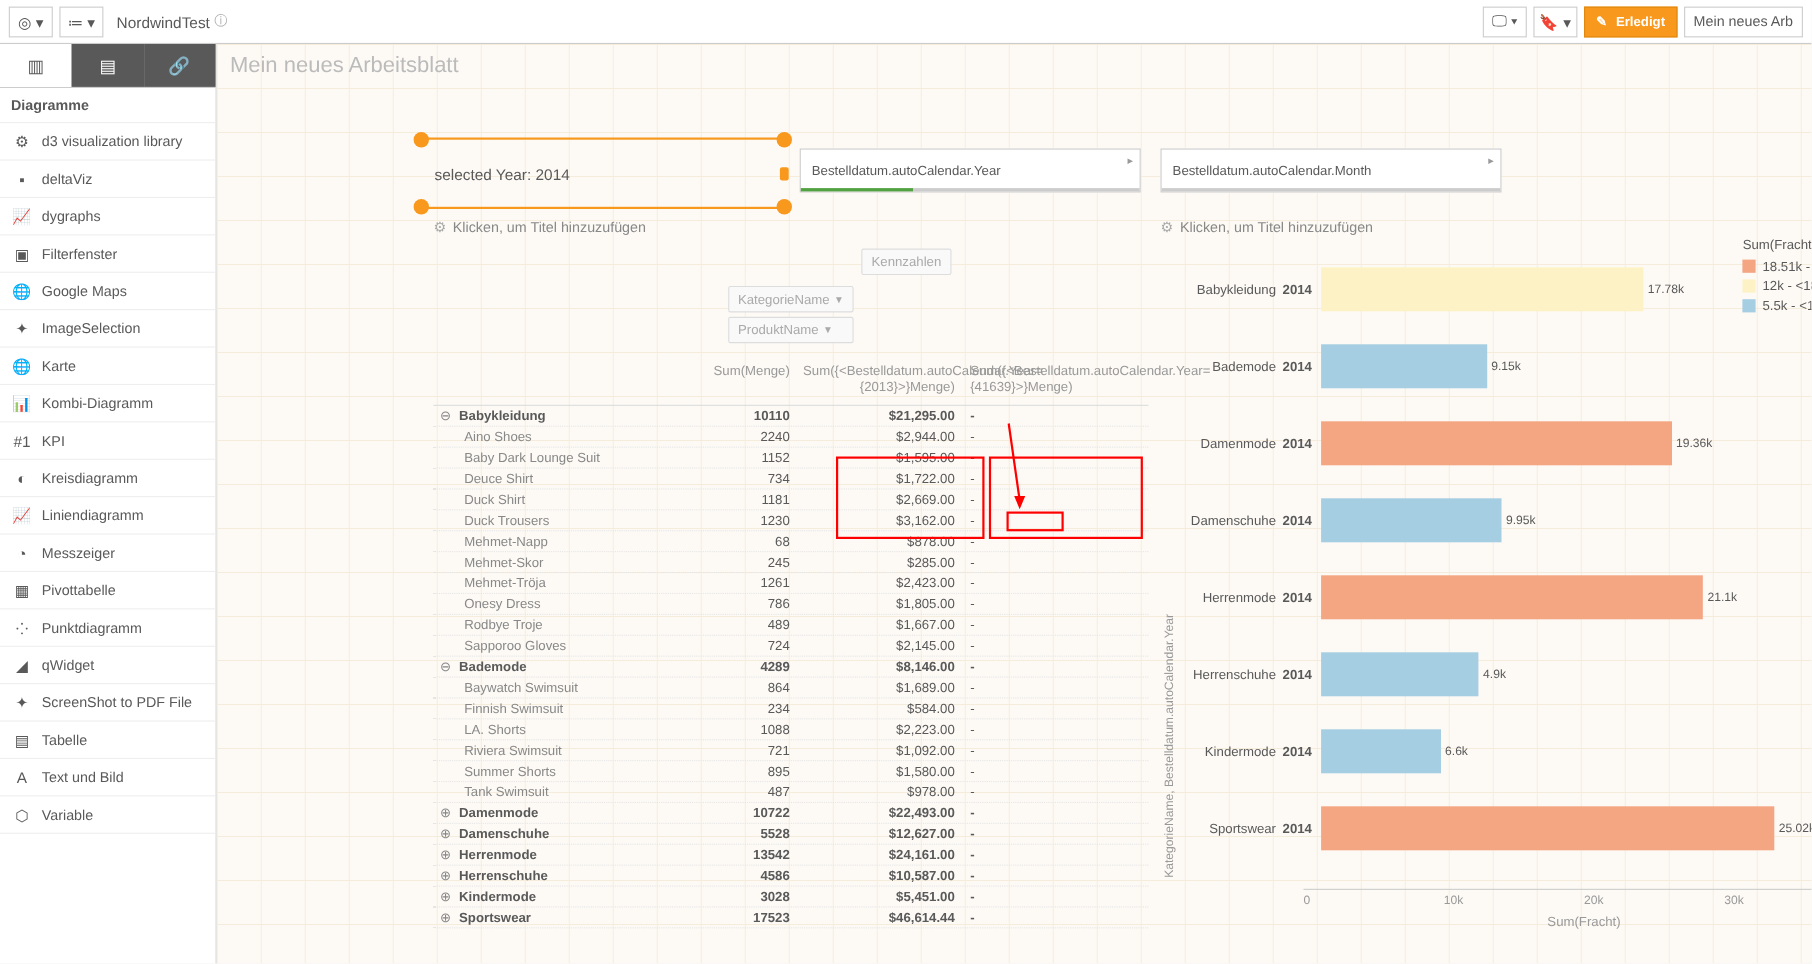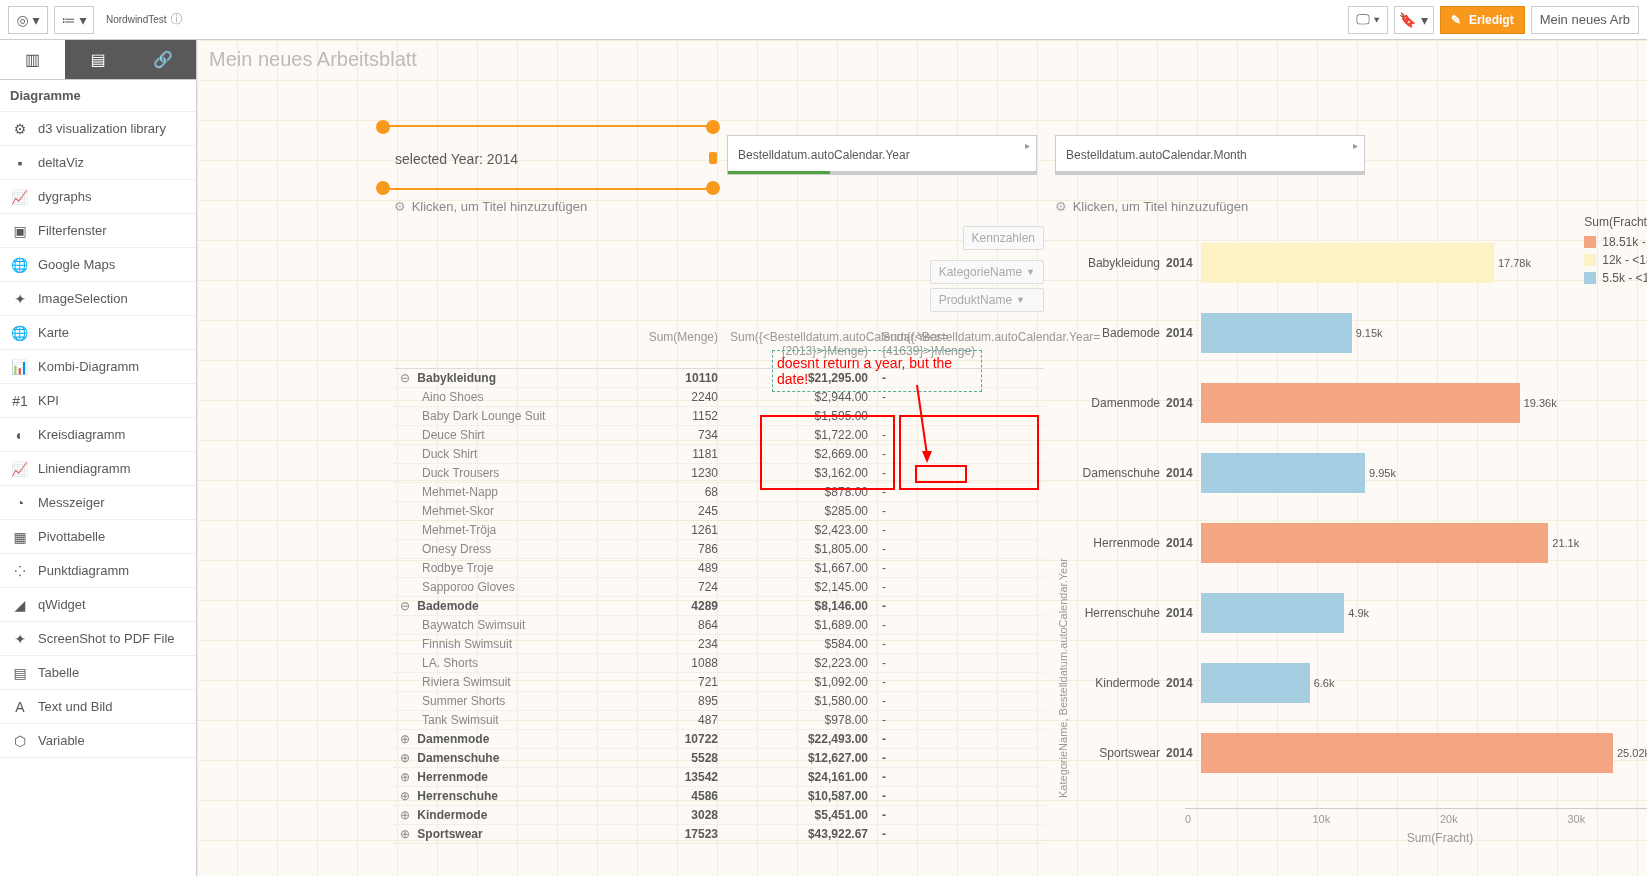--- a/index.html
+++ b/index.html
@@ -1,21 +1,21 @@
 <!DOCTYPE html>
 <html><head>
 <meta charset="utf-8">
 <style>
 * { box-sizing: border-box; margin: 0; padding: 0; font-family: Arial, sans-serif; }
 body { background: #f5f5f5; font-size: 12px; color: #595959; overflow: hidden; width: 1647px; height: 876px; }
 
 
 .top-toolbar { height: 40px; background: #fff; border-bottom: 1px solid #ccc; display: flex; align-items: center; padding: 0 8px; position: relative; }
 .top-toolbar .btn-sq { width: 40px; height: 28px; border: 1px solid #ccc; background: #fff; display: flex; align-items: center; justify-content: center; margin-right: 6px; cursor: pointer; font-size: 14px; color: #595959; }
-.top-toolbar .app-title { font-size: 10px; color: #595959; margin-left: 6px; }
+.top-toolbar .app-title { font-size: 14px; color: #595959; margin-left: 6px; }
 .top-toolbar .info-icon { color: #aaa; margin-left: 4px; font-size: 12px; }
 .top-toolbar .right-group { margin-left: auto; display: flex; align-items: center; }
 .btn-done { background: #f8981c; color: #fff; border: 1px solid #e08810; height: 28px; padding: 0 10px; font-weight: bold; display: flex; align-items: center; cursor: pointer; margin-right: 6px; }
 .btn-done .edit-icon { margin-right: 8px; }
 .sheet-tab { height: 28px; border: 1px solid #ccc; background: #fff; padding: 0 8px; display: flex; align-items: center; font-size: 13px; }
 
 
 .main-wrap { display: flex; height: calc(100% - 40px); }
 .left-panel { width: 197px; background: #fff; border-right: 1px solid #ccc; display: flex; flex-direction: column; }
 .left-tabs { display: flex; height: 40px; border-bottom: 1px solid #ccc; }
@@ -51,21 +51,21 @@
 
 .filter-pane { position: absolute; top: 95px; height: 40px; border: 1px solid #ccc; background: #fff; display: flex; align-items: center; padding: 0 10px; cursor: pointer; }
 .filter-pane .arrow { position: absolute; right: 6px; top: 4px; font-size: 10px; color: #999; }
 .filter-pane .green-bar { position: absolute; bottom: 0; left: 0; height: 3px; background: #52a242; }
 .filter-pane .gray-bar { position: absolute; bottom: 0; right: 0; height: 3px; background: #ccc; }
 .fp1 { left: 530px; width: 310px; }
 .fp2 { left: 858px; width: 310px; }
 
 
 .pivot-obj { position: absolute; top: 155px; left: 197px; width: 650px; height: 630px; background: transparent; }
-.pivot-controls { padding: 8px 0; display: flex; gap: 6px; flex-direction: column; align-items: flex-end; }
+.pivot-controls { padding: 8px 0; display: flex; gap: 6px; flex-direction: column; align-items: center; }
 .pivot-controls .measures-btn { margin-left: 210px; }
 .sel-btn { border: 1px solid #ddd; background: #f9f9f9; color: #aaa; padding: 4px 8px; font-size: 12px; border-radius: 2px; display: inline-flex; align-items: center; }
 .sel-btn .caret { margin-left: 4px; font-size: 9px; }
 .row-dims { display: flex; flex-direction: column; gap: 4px; margin-top: 4px; }
 
 
 .pivot-table { width: 100%; }
 .pivot-table .hdr-row { display: flex; border-bottom: 1px solid #ddd; }
 .pivot-table .hdr-cell { padding: 10px 6px; font-size: 12px; color: #999; text-align: center; }
 .col-dim { width: 220px; text-align: left !important; padding-left: 8px; }
@@ -409,31 +409,30 @@
             </div>
             <div class="row group">
               <div class="cell col-dim"><span class="expand-icon">⊕</span> Kindermode</div>
               <div class="cell col-m1" style="text-align:right">3028</div>
               <div class="cell col-m2" style="text-align:right">$5,451.00</div>
               <div class="cell col-m3">-</div>
             </div>
             <div class="row group">
               <div class="cell col-dim"><span class="expand-icon">⊕</span> Sportswear</div>
               <div class="cell col-m1" style="text-align:right">17523</div>
-              <div class="cell col-m2" style="text-align:right">$43,922.67</div>
+              <div class="cell col-m2" style="text-align:right">$46,614.44</div>
               <div class="cell col-m3">-</div>
             </div>
           </div>
       </div>
     </div>
 
     <div class="anno-red-box" style="top:375px; left:563px; width:135px; height:75px;"></div>
     <div class="anno-red-box" style="top:375px; left:702px; width:140px; height:75px;"></div>
     <div class="anno-red-box" style="top:425px; left:718px; width:52px; height:18px;"></div>
-    <div class="anno-text" style="top:310px; left:575px; width:210px;">doesnt return a year, but the date!</div>
     <div class="anno-arrow" style="top:345px; left:715px;">
       <svg width="30" height="80">
           <line x1="5" y1="0" x2="15" y2="70" stroke="red" stroke-width="2"></line>
           <polygon points="15,78 10,66 20,66" fill="red"></polygon>
         </svg>
     </div>
 
     <div class="bar-chart-obj">
       <div class="obj-title-bar">
         <span class="cog">⚙</span>

